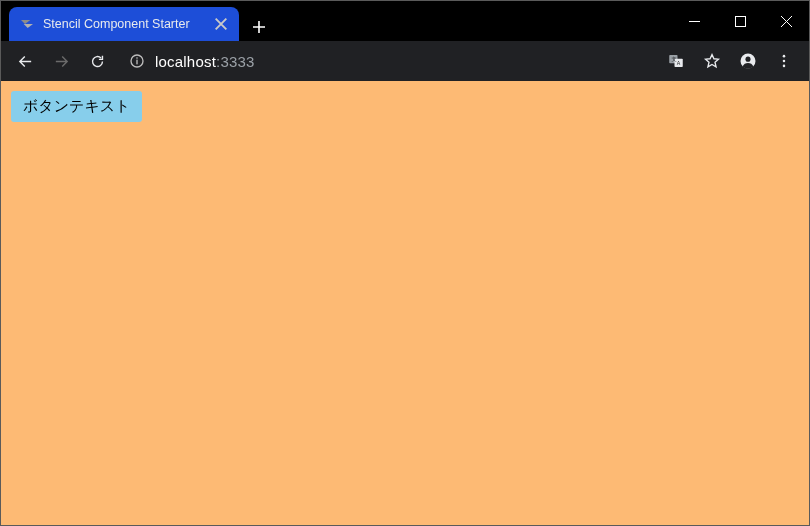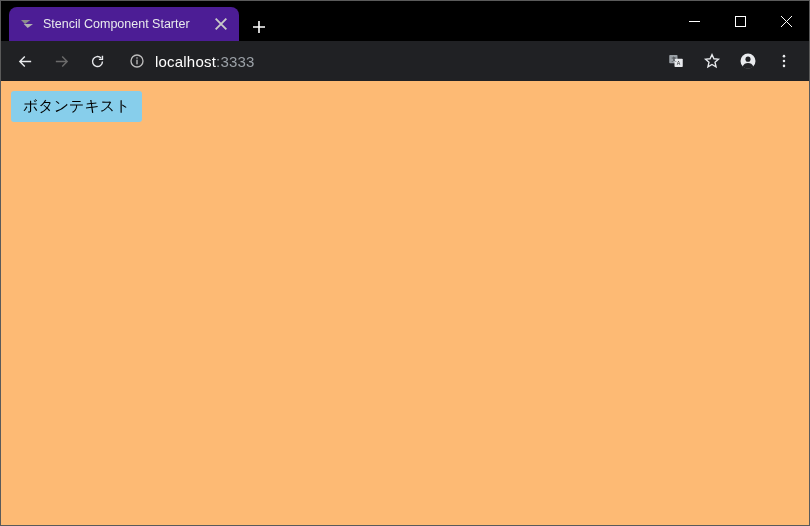--- a/index.html
+++ b/index.html
@@ -19,21 +19,21 @@
       color: #fff;
     }
     .tab-strip {
       display: flex;
       align-items: flex-end;
       padding-left: 8px;
       flex: 0 0 auto;
     }
     .tab {
       height: 34px;
-      background: #4c1d95;
+      background: #1d4ed8;
       color: #e8eaed;
       display: flex;
       align-items: center;
       padding: 0 10px 0 10px;
       border-top-left-radius: 8px;
       border-top-right-radius: 8px;
       font-size: 12.5px;
       gap: 8px;
       min-width: 230px;
       margin-top: 6px;

